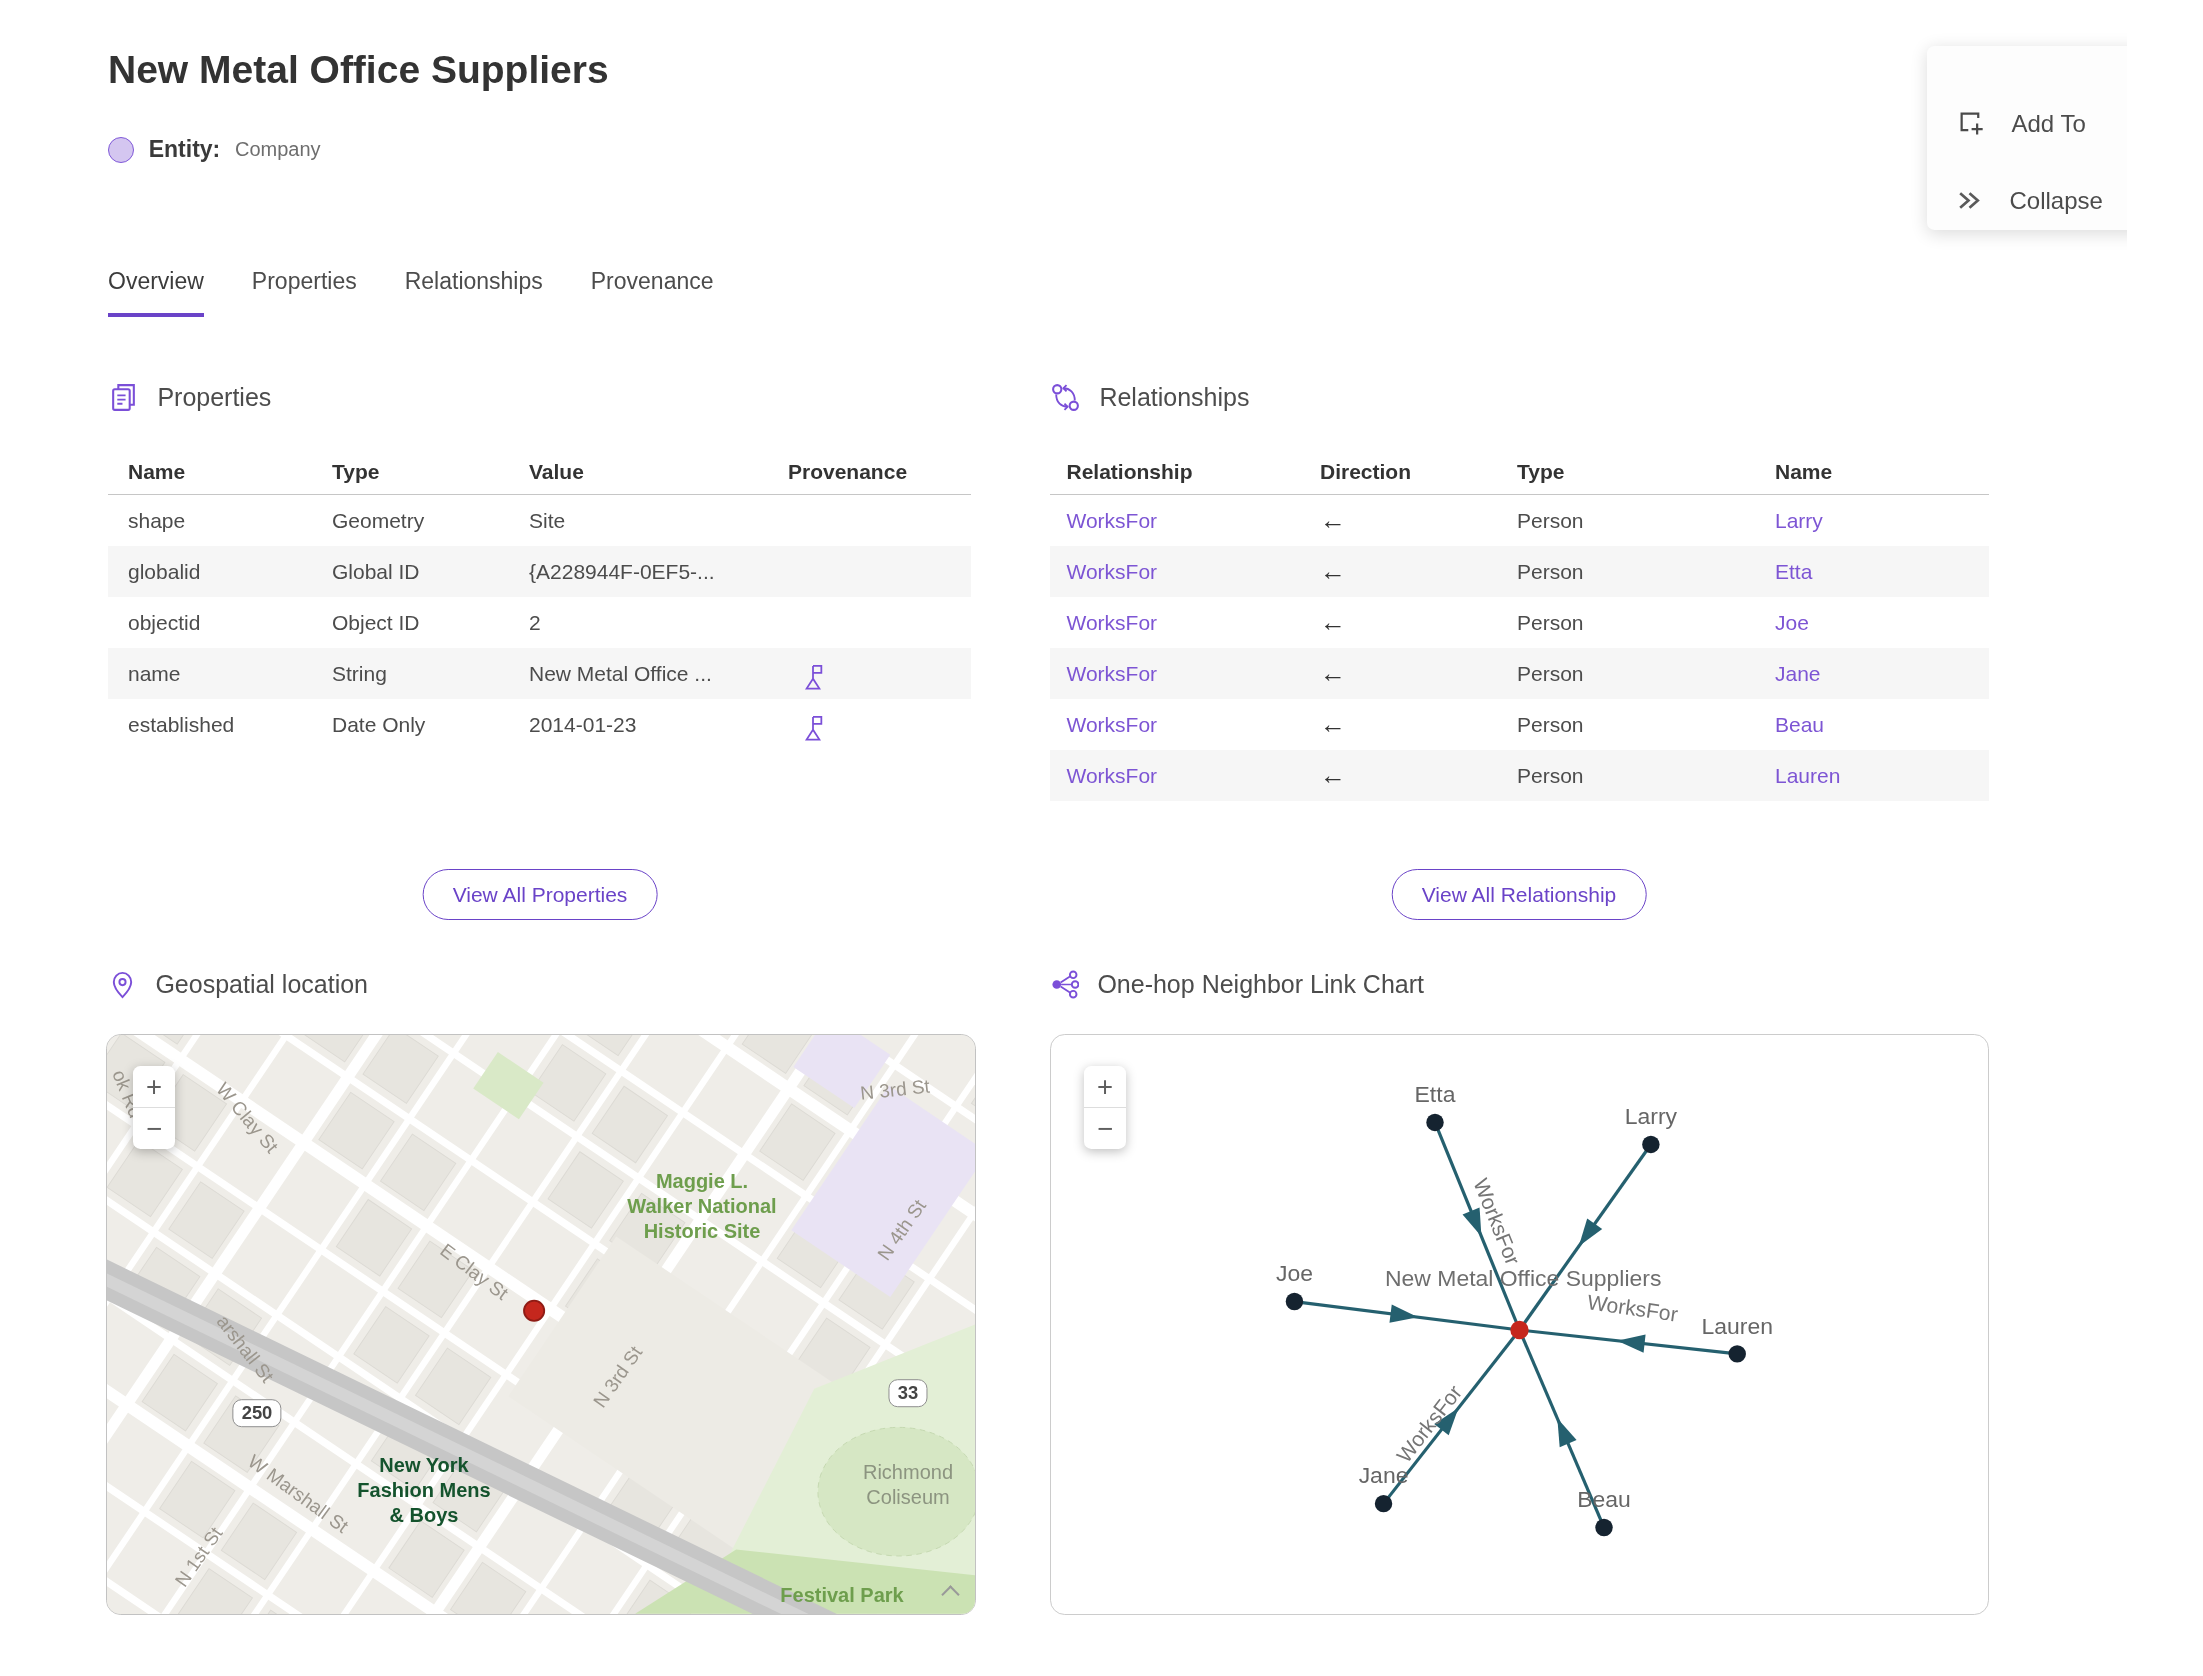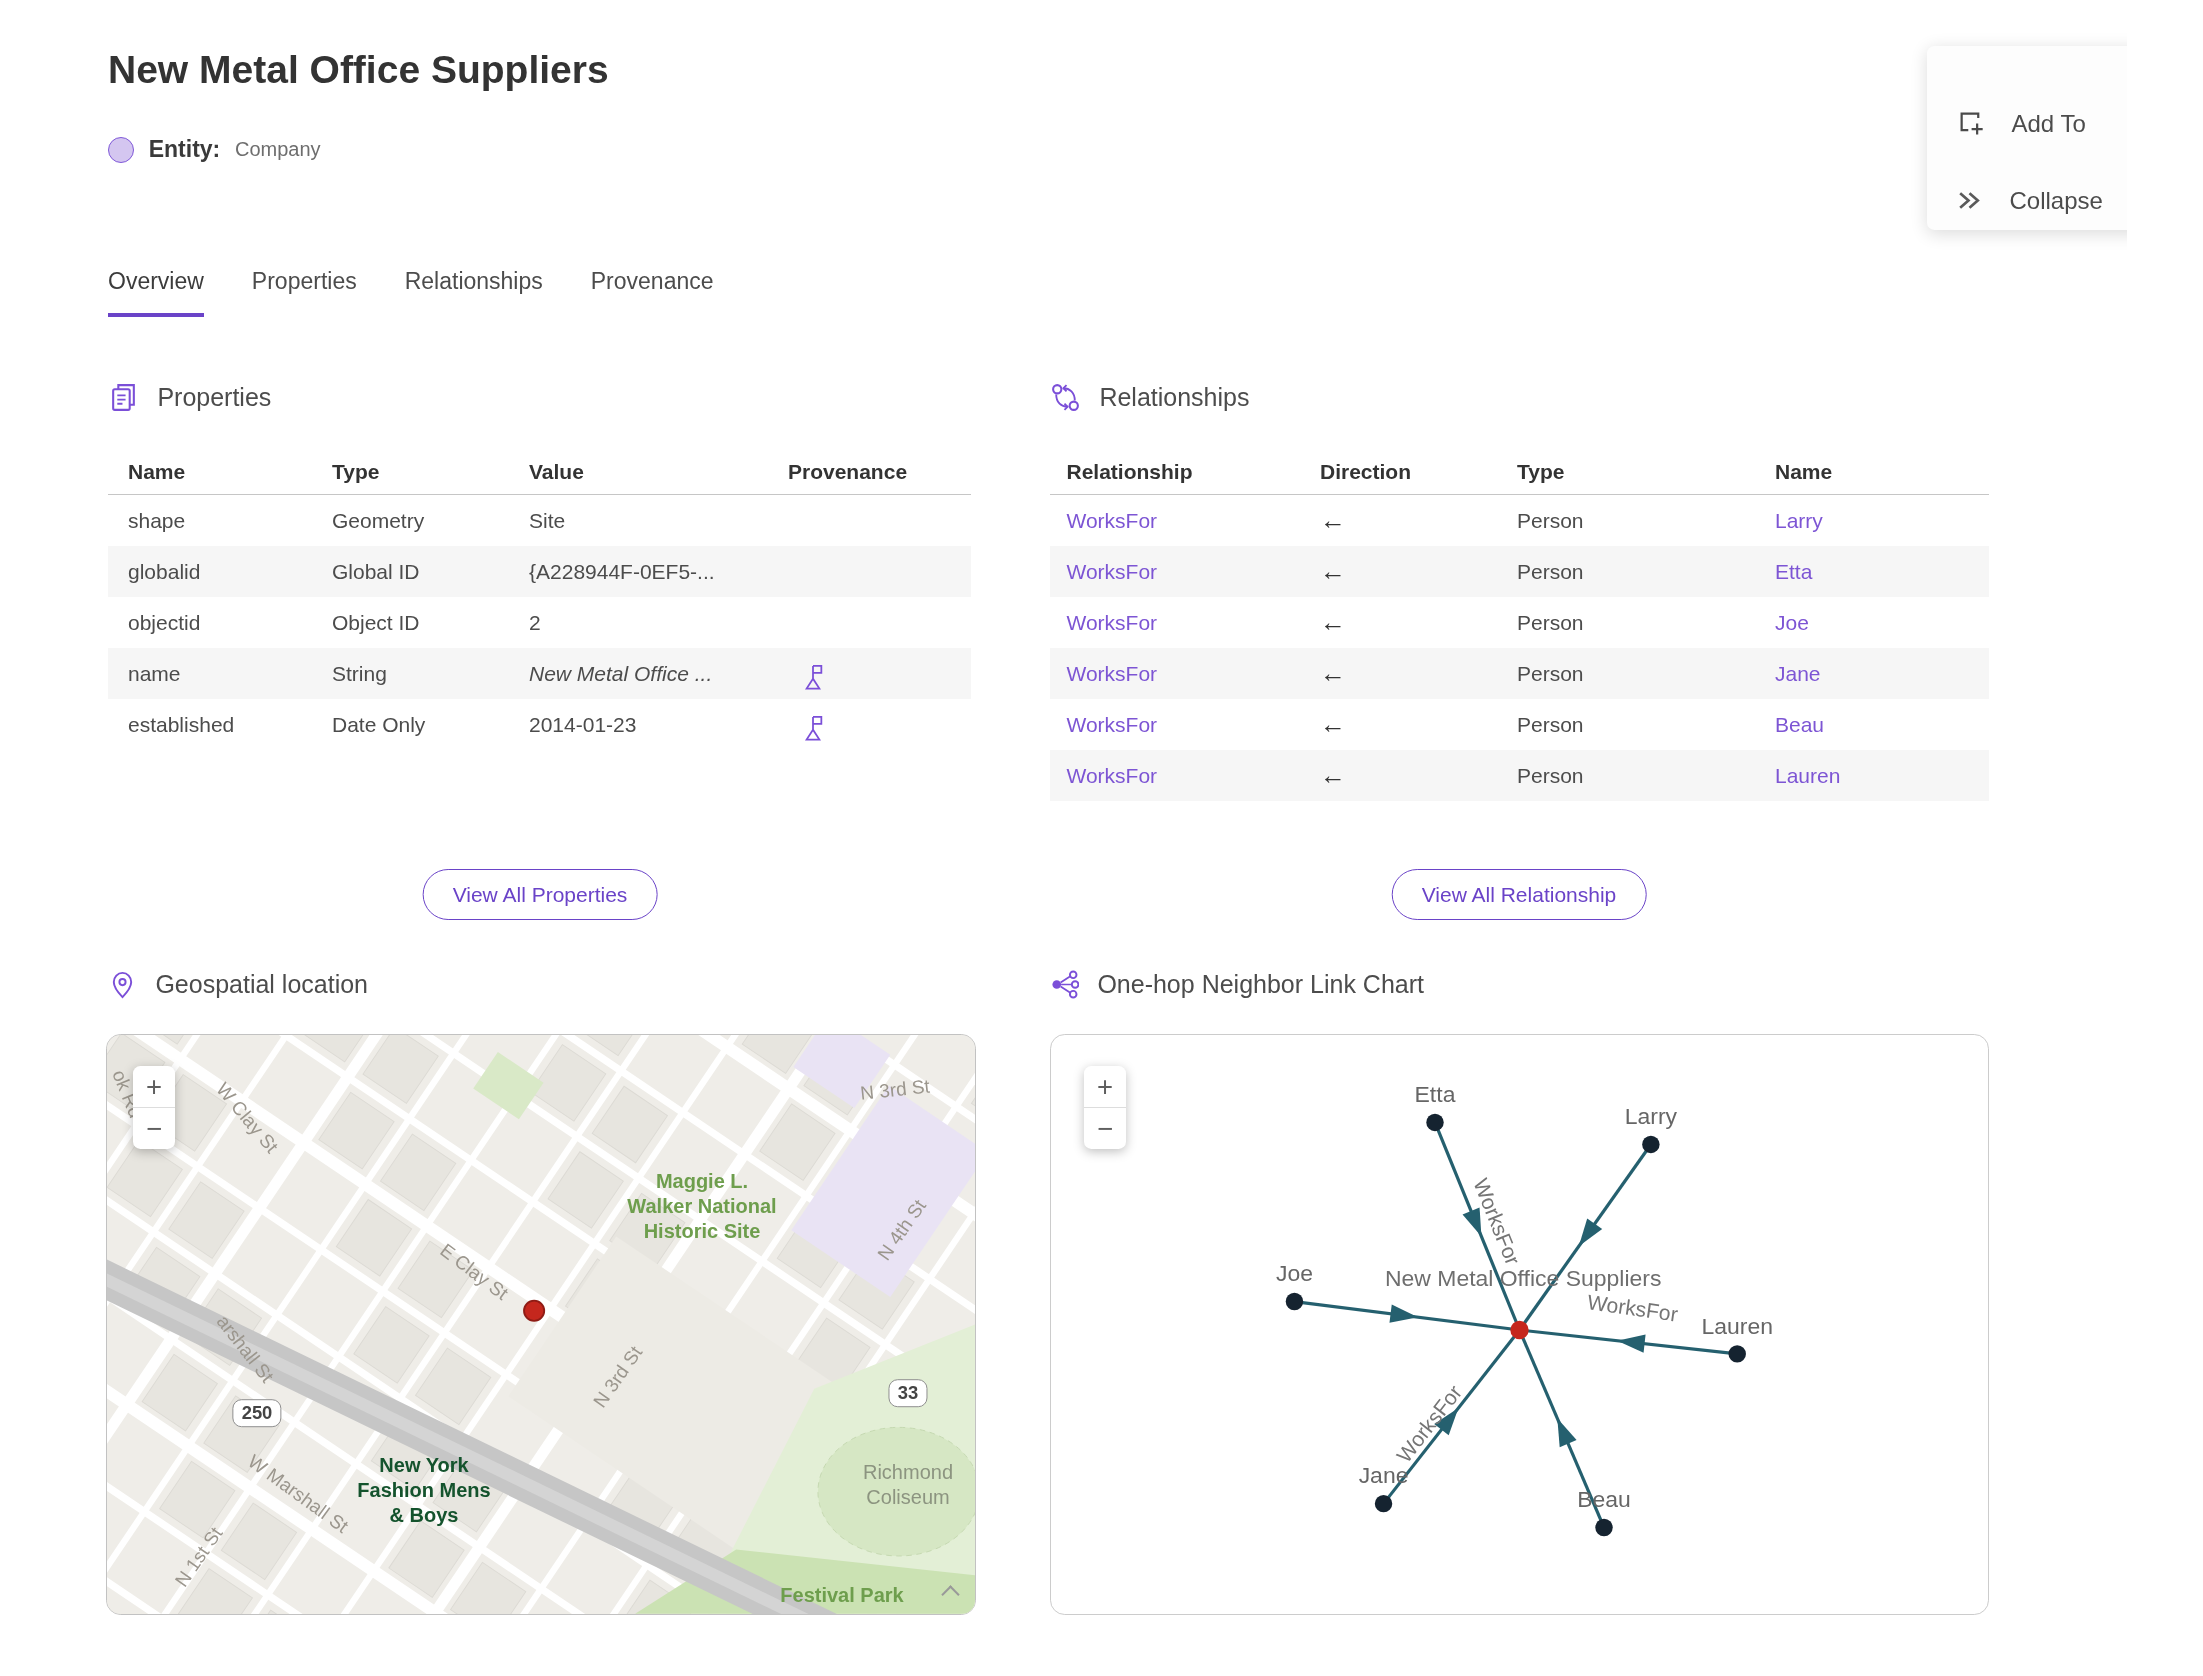--- a/index.html
+++ b/index.html
@@ -123,21 +123,21 @@
           <span class="cell" style="left: 421px;">{A228944F-0EF5-...</span>
         </div>
         <div class="trow">
           <span class="cell" style="left: 20px;">objectid</span>
           <span class="cell" style="left: 224px;">Object ID</span>
           <span class="cell" style="left: 421px;">2</span>
         </div>
         <div class="trow alt">
           <span class="cell" style="left: 20px;">name</span>
           <span class="cell" style="left: 224px;">String</span>
-          <span class="cell" style="left: 421px; font-style: italic;">New Metal Office ...</span>
+          <span class="cell" style="left: 421px;">New Metal Office ...</span>
           <span class="cell flag" style="left: 693px;"><svg width="24" height="27.5" viewBox="0 0 24 28">
               <path d="M12 3 V16 M12 3 H20.5 V10 H12 M12 16 L5.5 26 H18.5 Z" fill="none" stroke="#7b4fd8" stroke-width="1.8"></path>
             </svg></span>
         </div>
         <div class="trow">
           <span class="cell" style="left: 20px;">established</span>
           <span class="cell" style="left: 224px;">Date Only</span>
           <span class="cell" style="left: 421px;">2014-01-23</span>
           <span class="cell flag" style="left: 693px;"><svg width="24" height="27.5" viewBox="0 0 24 28">
               <path d="M12 3 V16 M12 3 H20.5 V10 H12 M12 16 L5.5 26 H18.5 Z" fill="none" stroke="#7b4fd8" stroke-width="1.8"></path>

